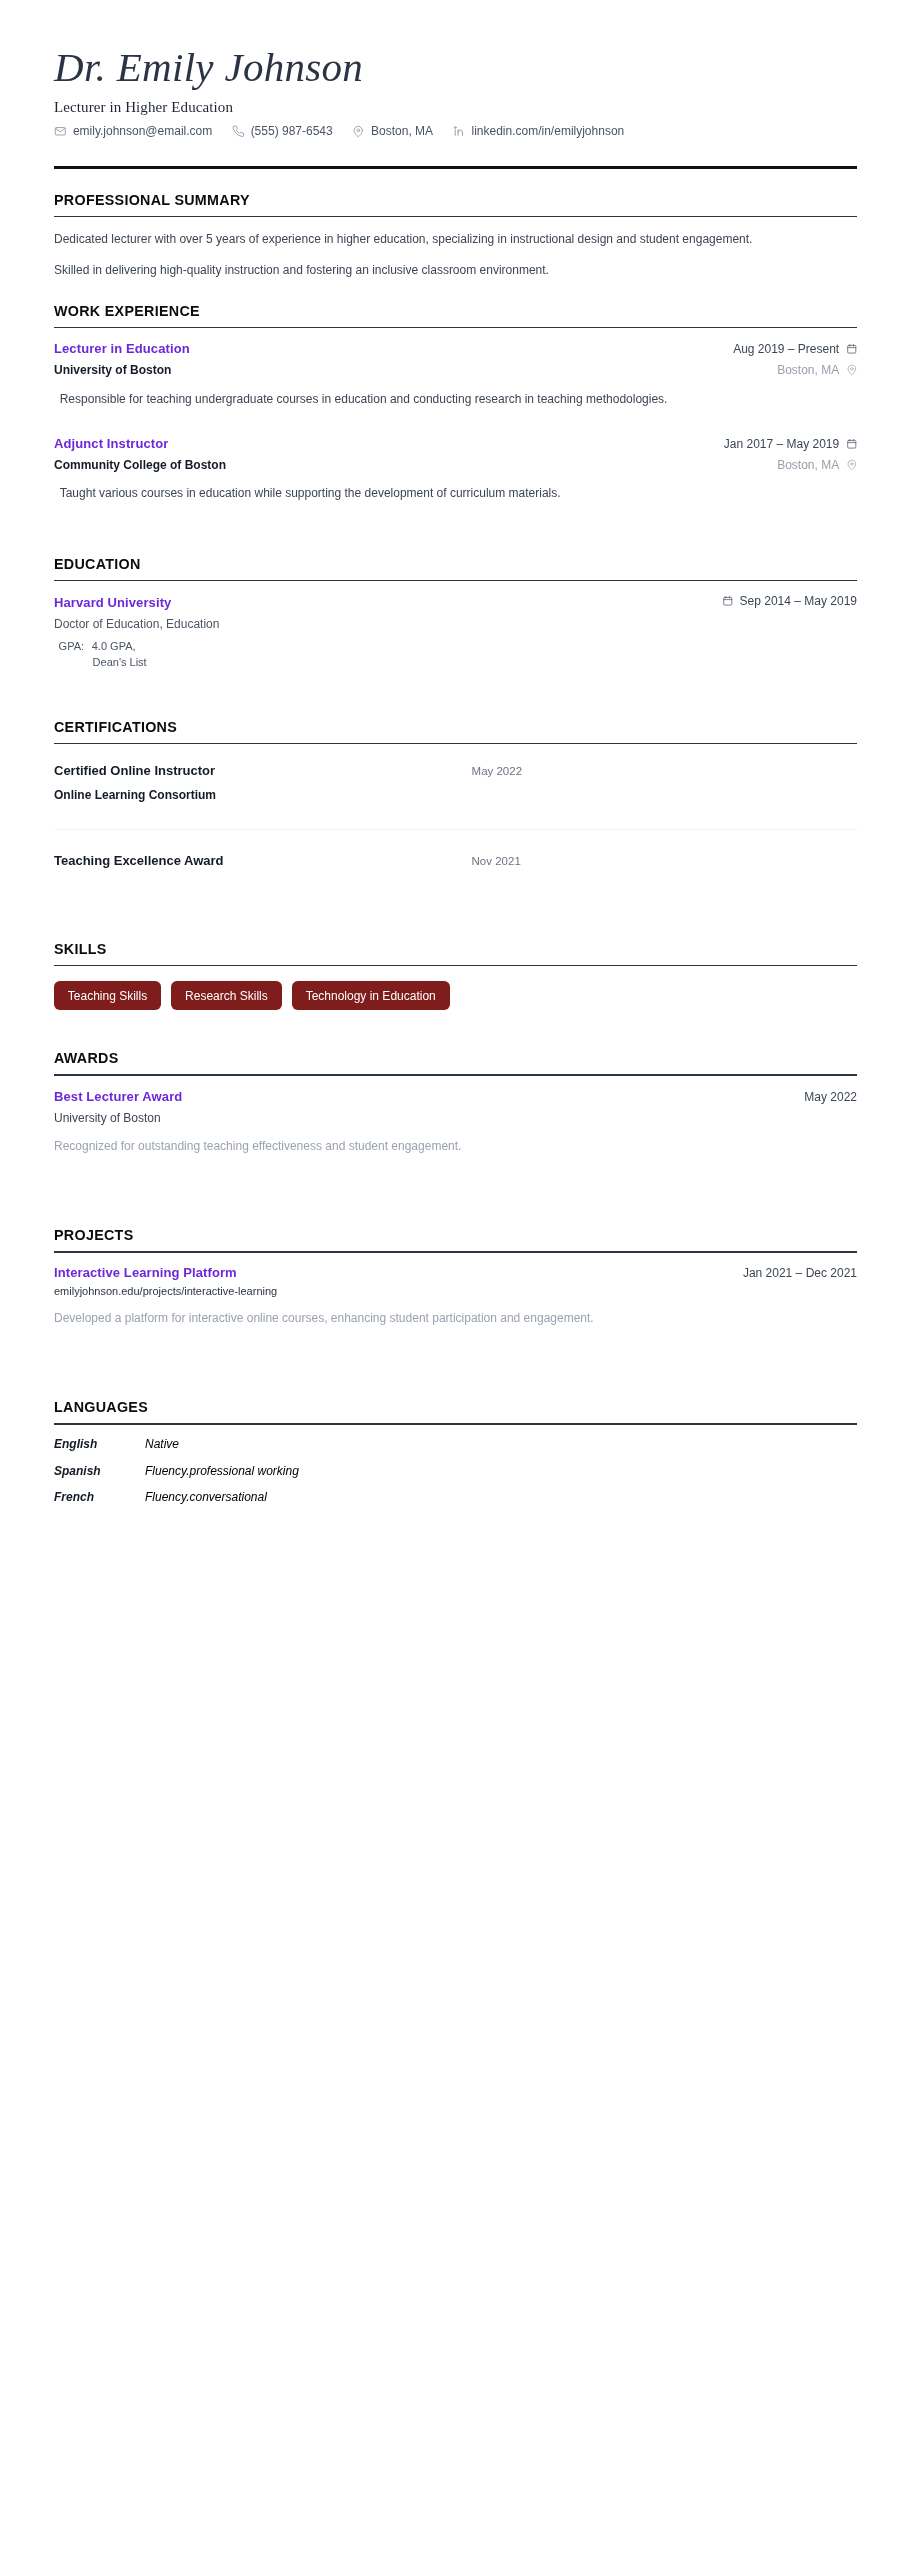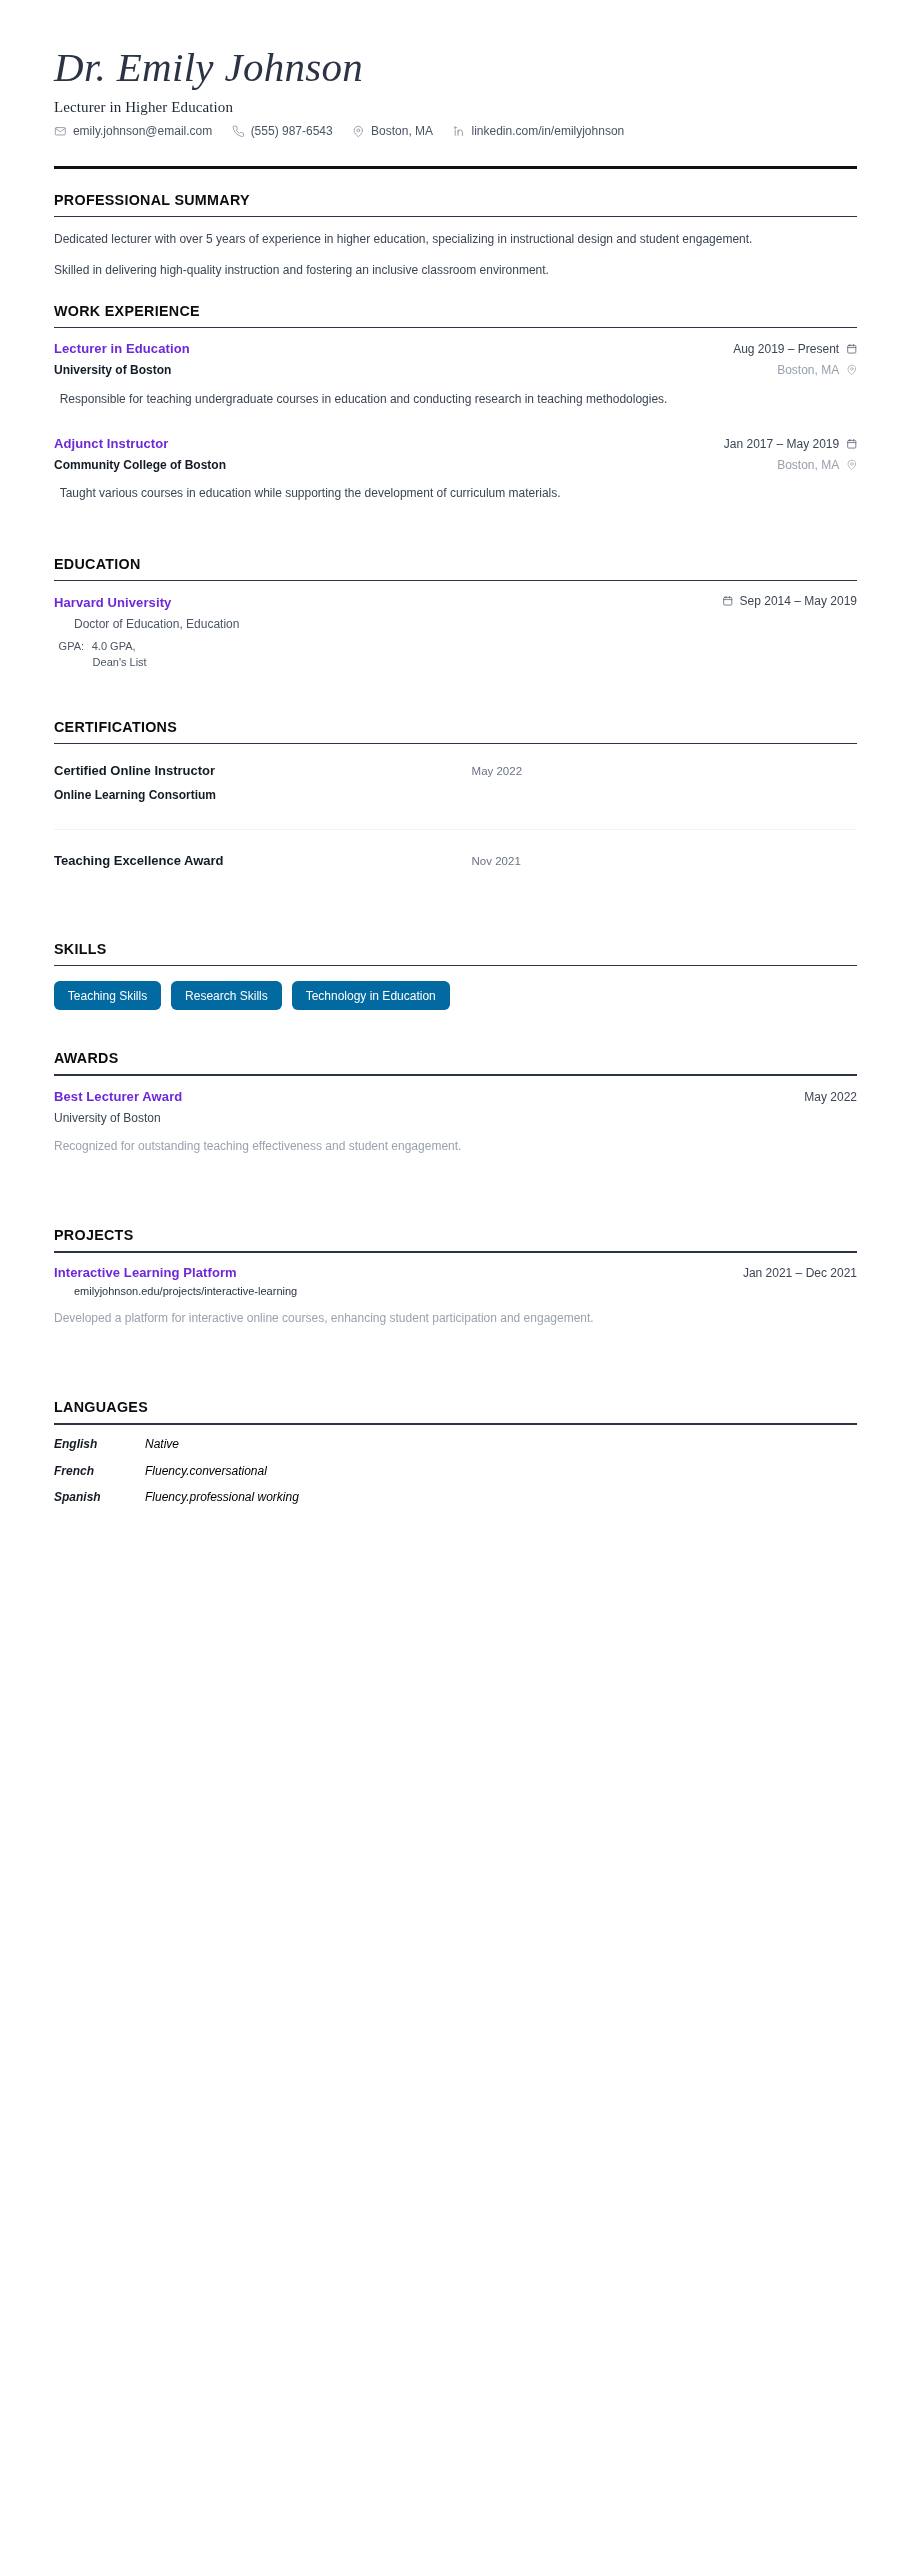--- a/index.html
+++ b/index.html
@@ -165,21 +165,20 @@
   .entry-desc.grey { color: #9aa2ae; padding-left: 0; }
 
   .work-entry { margin-bottom: 27.5px; }
   .work-entry:last-child { margin-bottom: 0; }
 
   
   .edu-degree {
     font-size: 12px;
     color: #4b5563;
     margin-top: 6.9px;
-    margin-left: 20px;
   }
   .edu-gpa {
     font-size: 11px;
     color: #4b5563;
     margin-top: 8px;
     padding-left: 4.6px;
     line-height: 1.45;
   }
   .edu-gpa .gpa-label { margin-right: 4.6px; }
   .edu-gpa .gpa-extra { display: block; padding-left: 34px; }
@@ -210,21 +209,21 @@
   }
 
   
   .skills-wrap {
     display: flex;
     flex-wrap: wrap;
     gap: 10.3px;
     padding-top: 15px;
   }
   .skill-chip {
-    background: #0369a1;
+    background: #7f1d1d;
     color: #ffffff;
     font-size: 12px;
     border-radius: 5.7px;
     padding: 8.6px 13.8px;
     line-height: 1;
     white-space: nowrap;
   }
 
   
   .lang-row {
@@ -497,24 +496,24 @@
 
   <div class="section">
     <div class="section-title">LANGUAGES</div>
     <div class="section-rule"></div>
     <div class="section-body">
       <div class="lang-row">
         <div class="lang-name">English</div>
         <div class="lang-level">Native</div>
       </div>
       <div class="lang-row">
+        <div class="lang-name">Spanish</div>
+        <div class="lang-level">Fluency.professional working</div>
+      </div>
+      <div class="lang-row">
         <div class="lang-name">French</div>
         <div class="lang-level">Fluency.conversational</div>
       </div>
-      <div class="lang-row">
-        <div class="lang-name">Spanish</div>
-        <div class="lang-level">Fluency.professional working</div>
-      </div>
     </div>
   </div>
 
 </div>
 
 
 </body></html>

